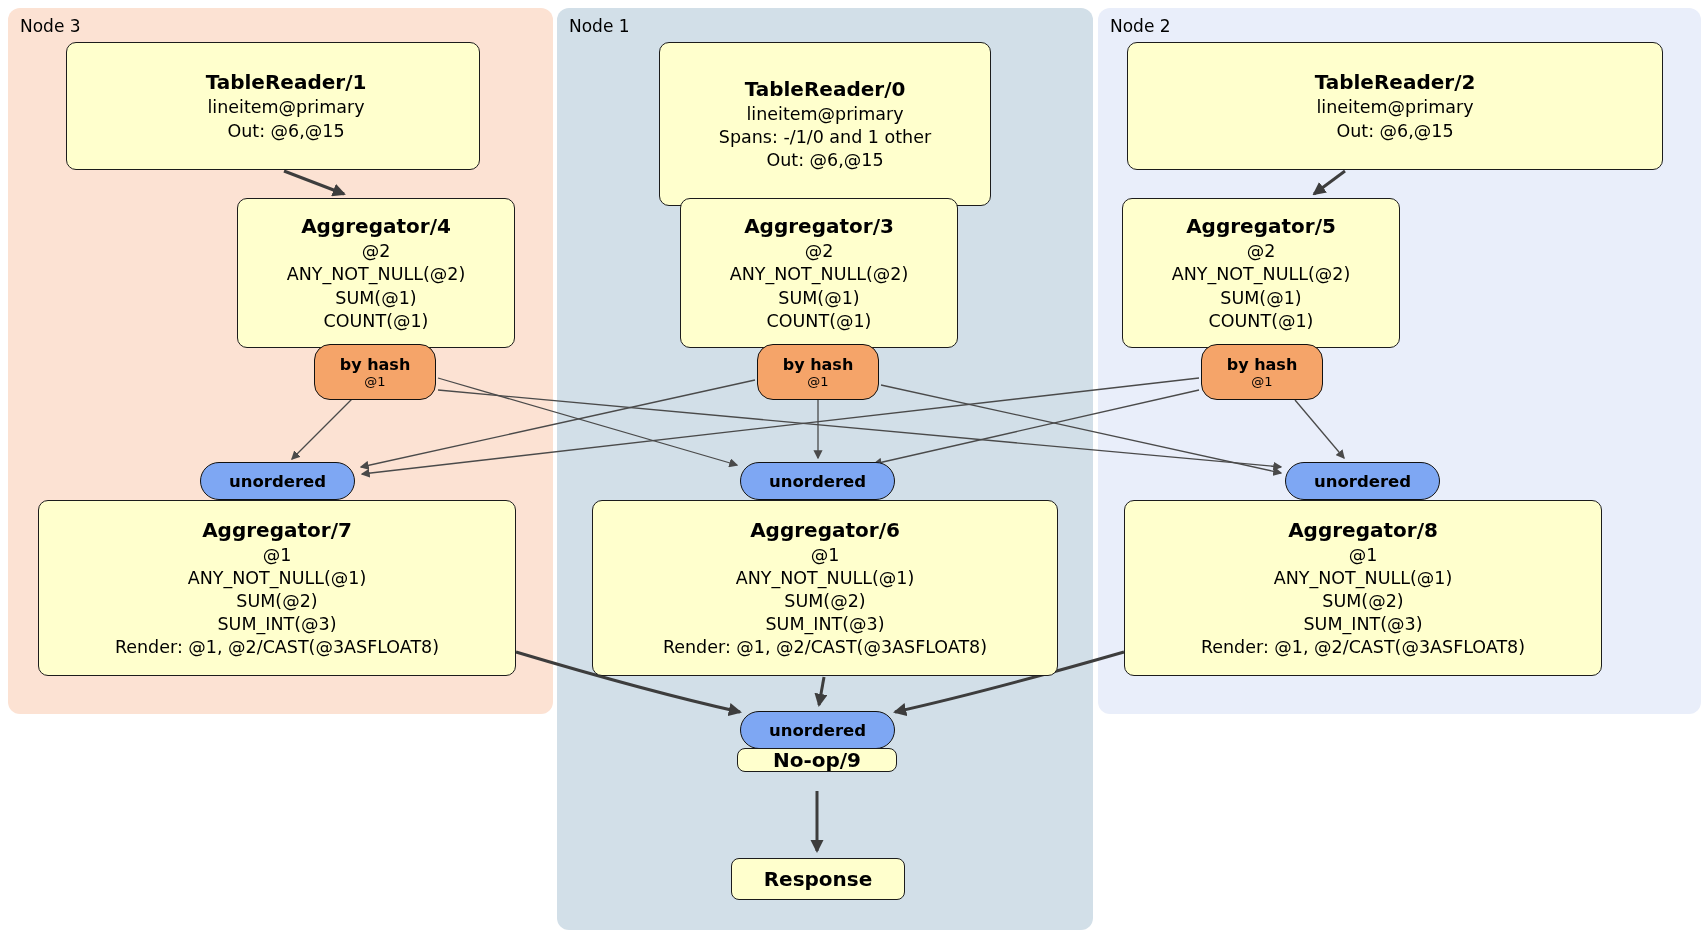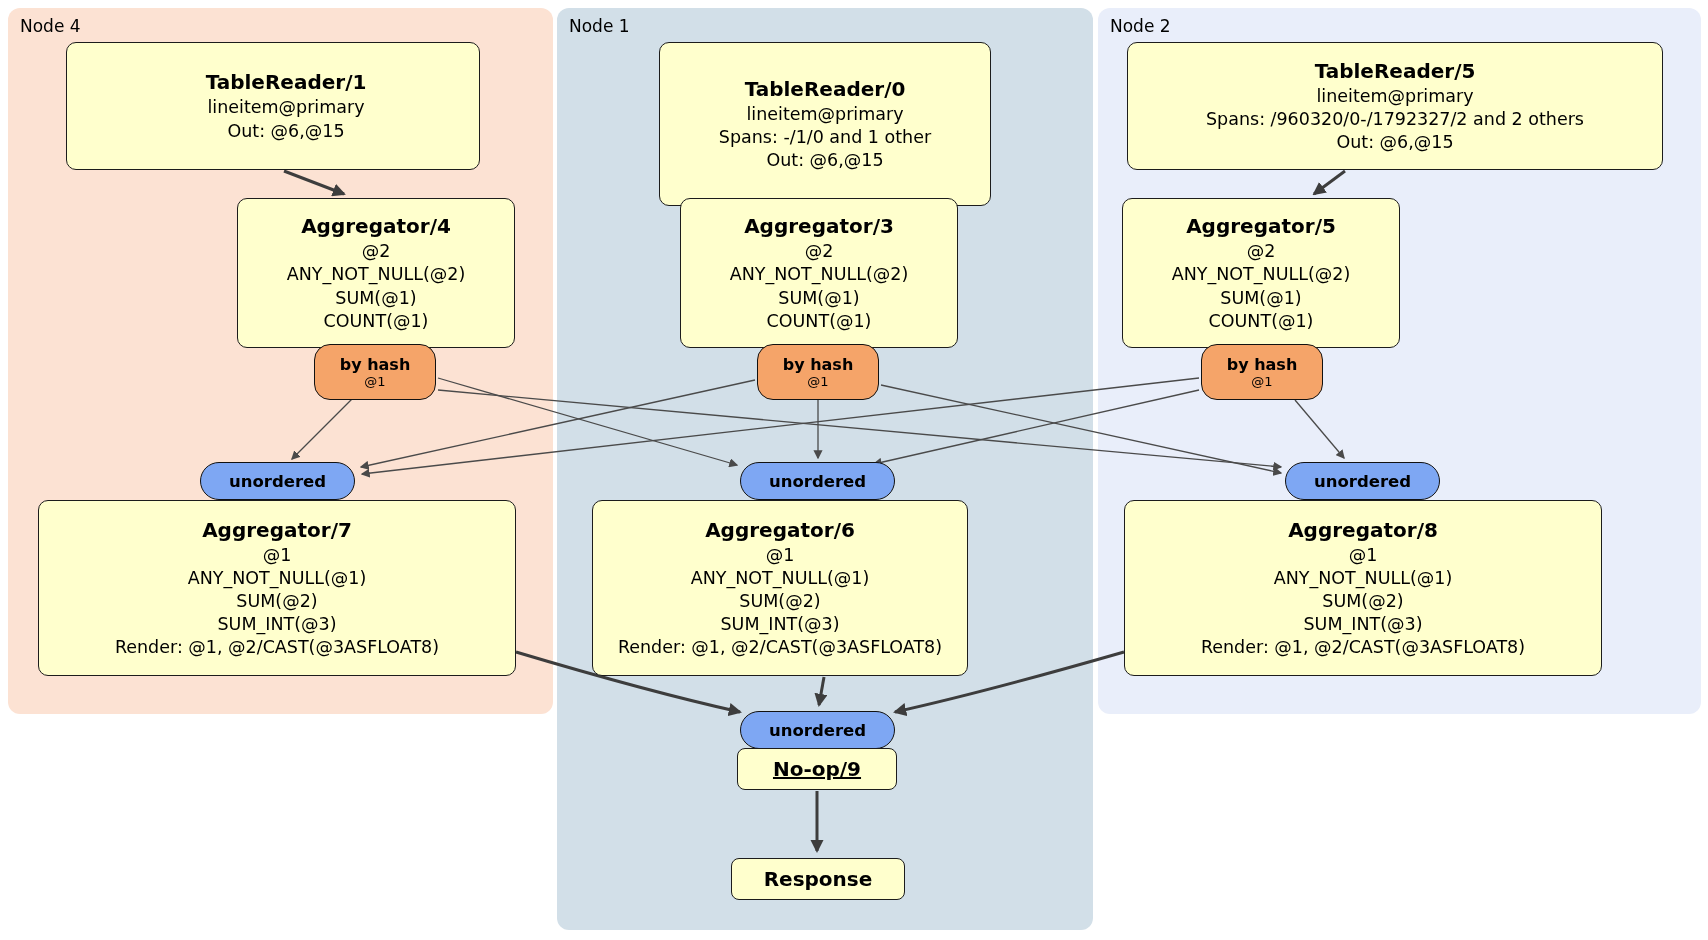--- a/index.html
+++ b/index.html
@@ -45,21 +45,21 @@
     display:flex;justify-content:center;align-items:center;
     box-sizing:border-box;font-weight:bold;font-size:20px;
   }
 </style>
 </head>
 <body>
 
 <div id="canvas">
 
   <div class="panel panel-node3" style="left:8px;top:8px;width:545px;height:706px;">
-    <div class="panel-label">Node 4</div>
+    <div class="panel-label">Node 3</div>
   </div>
   <div class="panel panel-node1" style="left:557px;top:8px;width:536px;height:922px;">
     <div class="panel-label">Node 1</div>
   </div>
   <div class="panel panel-node2" style="left:1098px;top:8px;width:603px;height:706px;">
     <div class="panel-label">Node 2</div>
   </div>
 
   <svg id="edges" width="1708" height="940" viewBox="0 0 1708 940">
     <defs>
@@ -97,23 +97,22 @@
     <div class="proc-line">lineitem@primary</div>
     <div class="proc-line">Out: @6,@15</div>
   </div>
   <div class="proc" style="left:659px;top:42px;width:332px;height:164px;">
     <div class="proc-title">TableReader/0</div>
     <div class="proc-line">lineitem@primary</div>
     <div class="proc-line">Spans: -/1/0 and 1 other</div>
     <div class="proc-line">Out: @6,@15</div>
   </div>
   <div class="proc" style="left:1127px;top:42px;width:536px;height:128px;">
-    <div class="proc-title">TableReader/5</div>
+    <div class="proc-title">TableReader/2</div>
     <div class="proc-line">lineitem@primary</div>
-    <div class="proc-line">Spans: /960320/0-/1792327/2 and 2 others</div>
     <div class="proc-line">Out: @6,@15</div>
   </div>
 
   <div class="proc" style="left:237px;top:198px;width:278px;height:150px;">
     <div class="proc-title">Aggregator/4</div>
     <div class="proc-line">@2</div>
     <div class="proc-line">ANY_NOT_NULL(@2)</div>
     <div class="proc-line">SUM(@1)</div>
     <div class="proc-line">COUNT(@1)</div>
   </div>
@@ -156,40 +155,40 @@
   </div>
 
   <div class="proc" style="left:38px;top:500px;width:478px;height:176px;">
     <div class="proc-title">Aggregator/7</div>
     <div class="proc-line">@1</div>
     <div class="proc-line">ANY_NOT_NULL(@1)</div>
     <div class="proc-line">SUM(@2)</div>
     <div class="proc-line">SUM_INT(@3)</div>
     <div class="proc-line">Render: @1, @2/CAST(@3ASFLOAT8)</div>
   </div>
-  <div class="proc" style="left:592px;top:500px;width:376px;height:176px;">
+  <div class="proc" style="left:592px;top:500px;width:466px;height:176px;">
     <div class="proc-title">Aggregator/6</div>
     <div class="proc-line">@1</div>
     <div class="proc-line">ANY_NOT_NULL(@1)</div>
     <div class="proc-line">SUM(@2)</div>
     <div class="proc-line">SUM_INT(@3)</div>
     <div class="proc-line">Render: @1, @2/CAST(@3ASFLOAT8)</div>
   </div>
   <div class="proc" style="left:1124px;top:500px;width:478px;height:176px;">
     <div class="proc-title">Aggregator/8</div>
     <div class="proc-line">@1</div>
     <div class="proc-line">ANY_NOT_NULL(@1)</div>
     <div class="proc-line">SUM(@2)</div>
     <div class="proc-line">SUM_INT(@3)</div>
     <div class="proc-line">Render: @1, @2/CAST(@3ASFLOAT8)</div>
   </div>
 
   <div class="sync" style="left:740px;top:711px;width:155px;height:38px;">
     <span>unordered</span>
   </div>
-  <div class="final-box" style="left:737px;top:748px;width:160px;height:42px;text-decoration:underline;">
+  <div class="final-box" style="left:737px;top:748px;width:160px;height:24px;">
     <span>No-op/9</span>
   </div>
   <div class="final-box" style="left:731px;top:858px;width:174px;height:42px;">
     <span>Response</span>
   </div>
 
 </div>
 
 </body></html>

